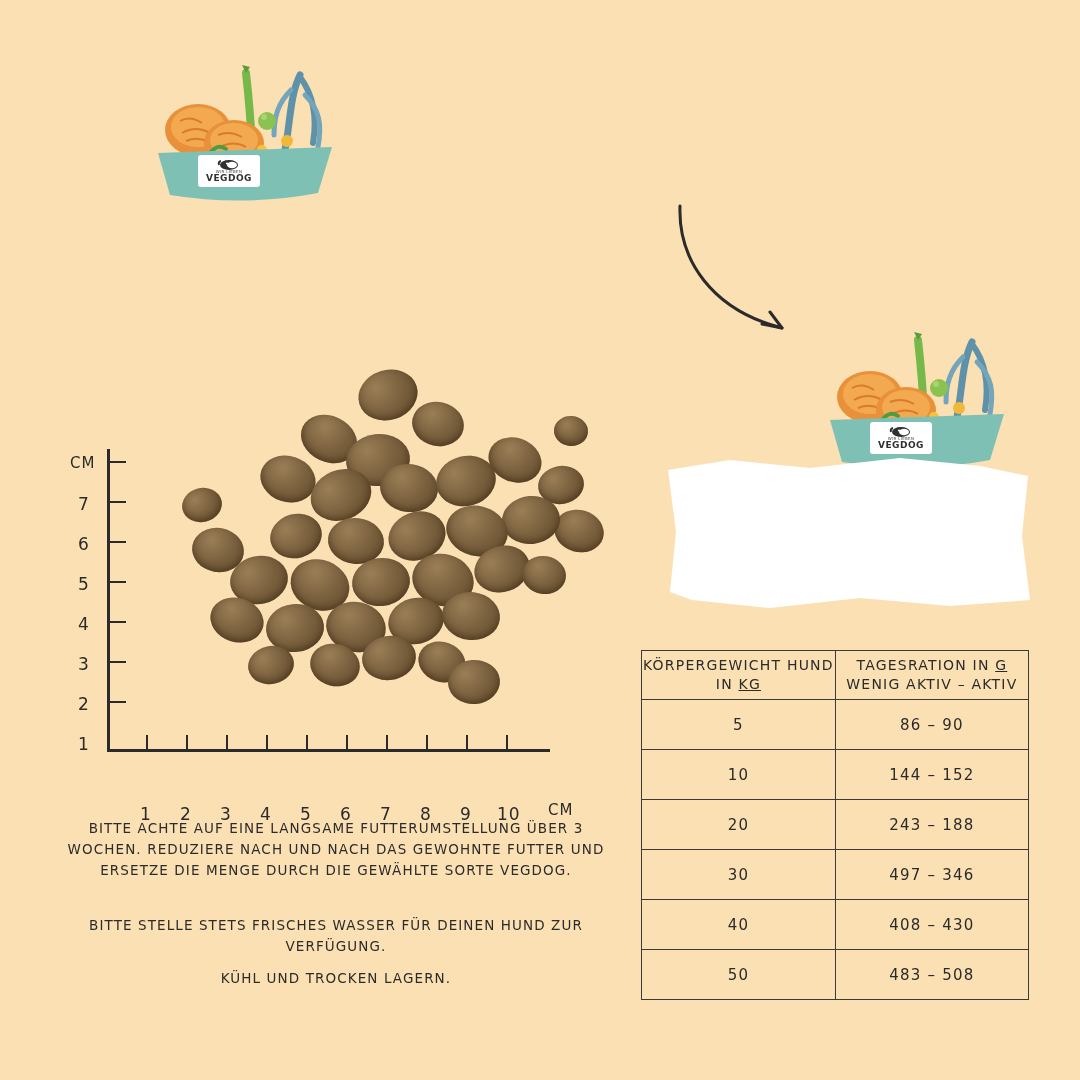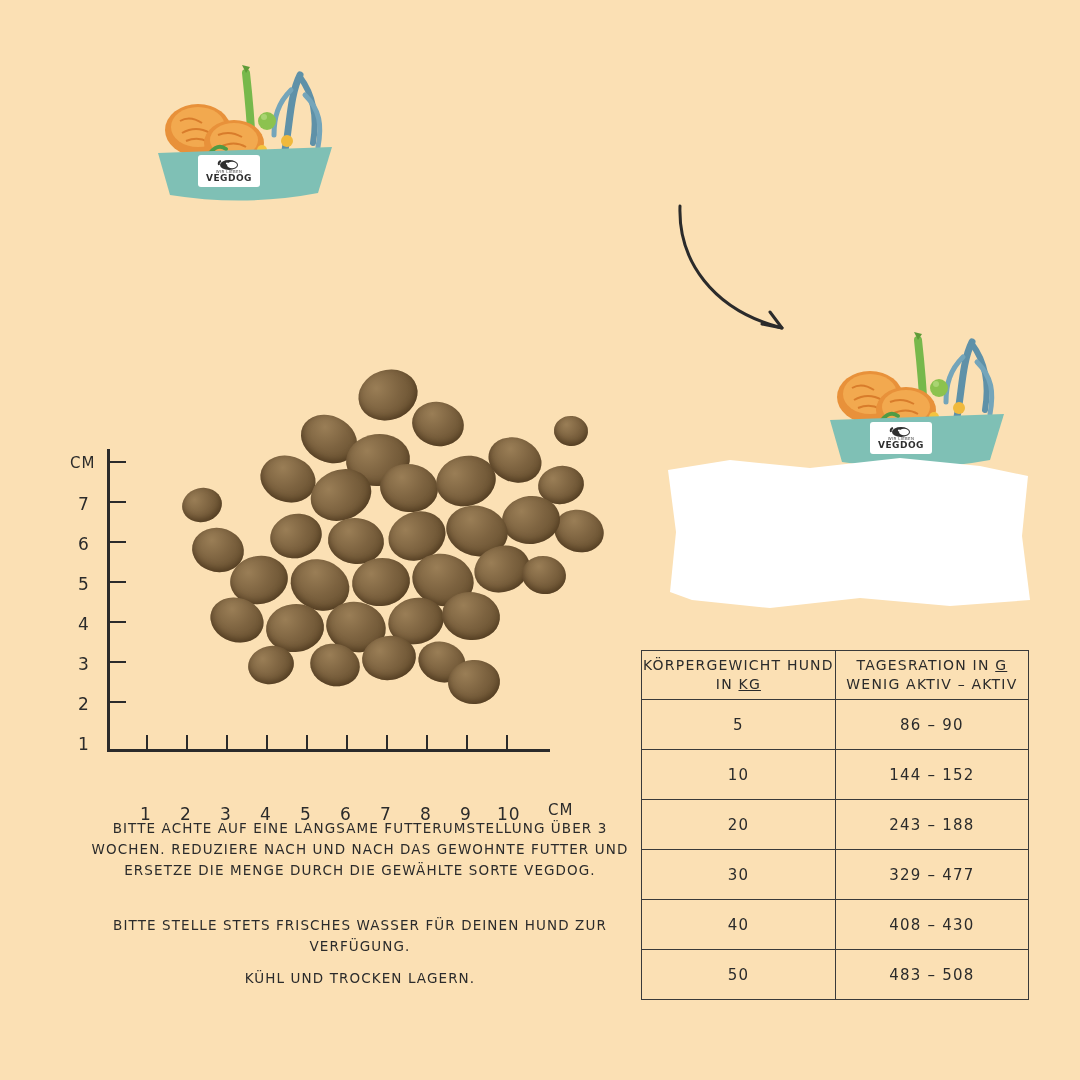--- a/index.html
+++ b/index.html
@@ -110,21 +110,20 @@
   .u { text-decoration: underline; }
 
   
   .para {
     position: absolute;
     text-align: center;
     font-size: 13.5px;
     letter-spacing: 1.1px;
     line-height: 1.55;
     color: #2b2b2b;
-    margin-left: 24px;
   }
 </style>
 </head>
 <body>
 
 <div class="page">
 
   <div class="bowl" style="left:150px; top:55px; width:190px; height:145px;">
 
     <svg width="190" height="150" viewBox="0 0 190 150" style="position:absolute;left:0;top:0;">
@@ -333,21 +332,21 @@
       <tr class="tbl-body">
         <td>10</td>
         <td>144 – 152</td>
       </tr>
       <tr class="tbl-body">
         <td>20</td>
         <td>243 – 188</td>
       </tr>
       <tr class="tbl-body">
         <td>30</td>
-        <td>329 – 477</td>
+        <td>497 – 346</td>
       </tr>
       <tr class="tbl-body">
         <td>40</td>
         <td>408 – 430</td>
       </tr>
       <tr class="tbl-body">
         <td>50</td>
         <td>483 – 508</td>
       </tr>
     </tbody>

